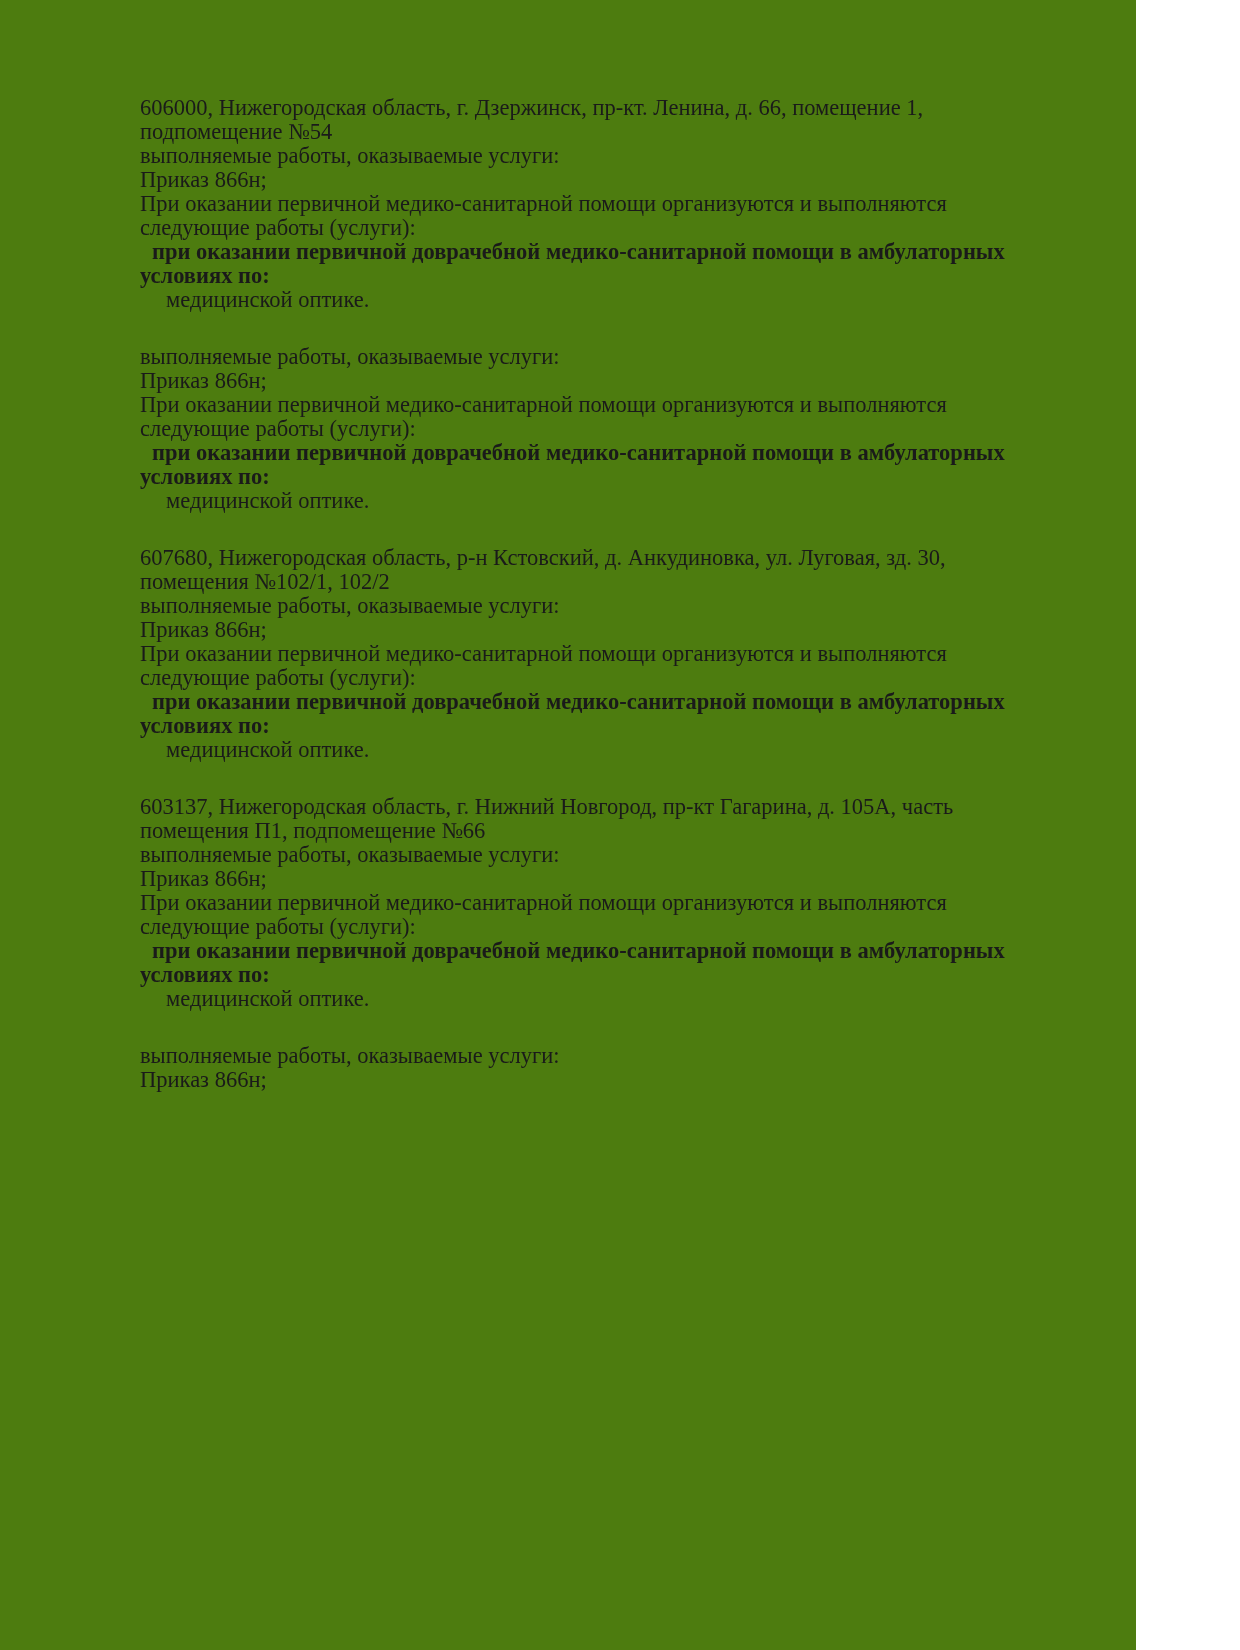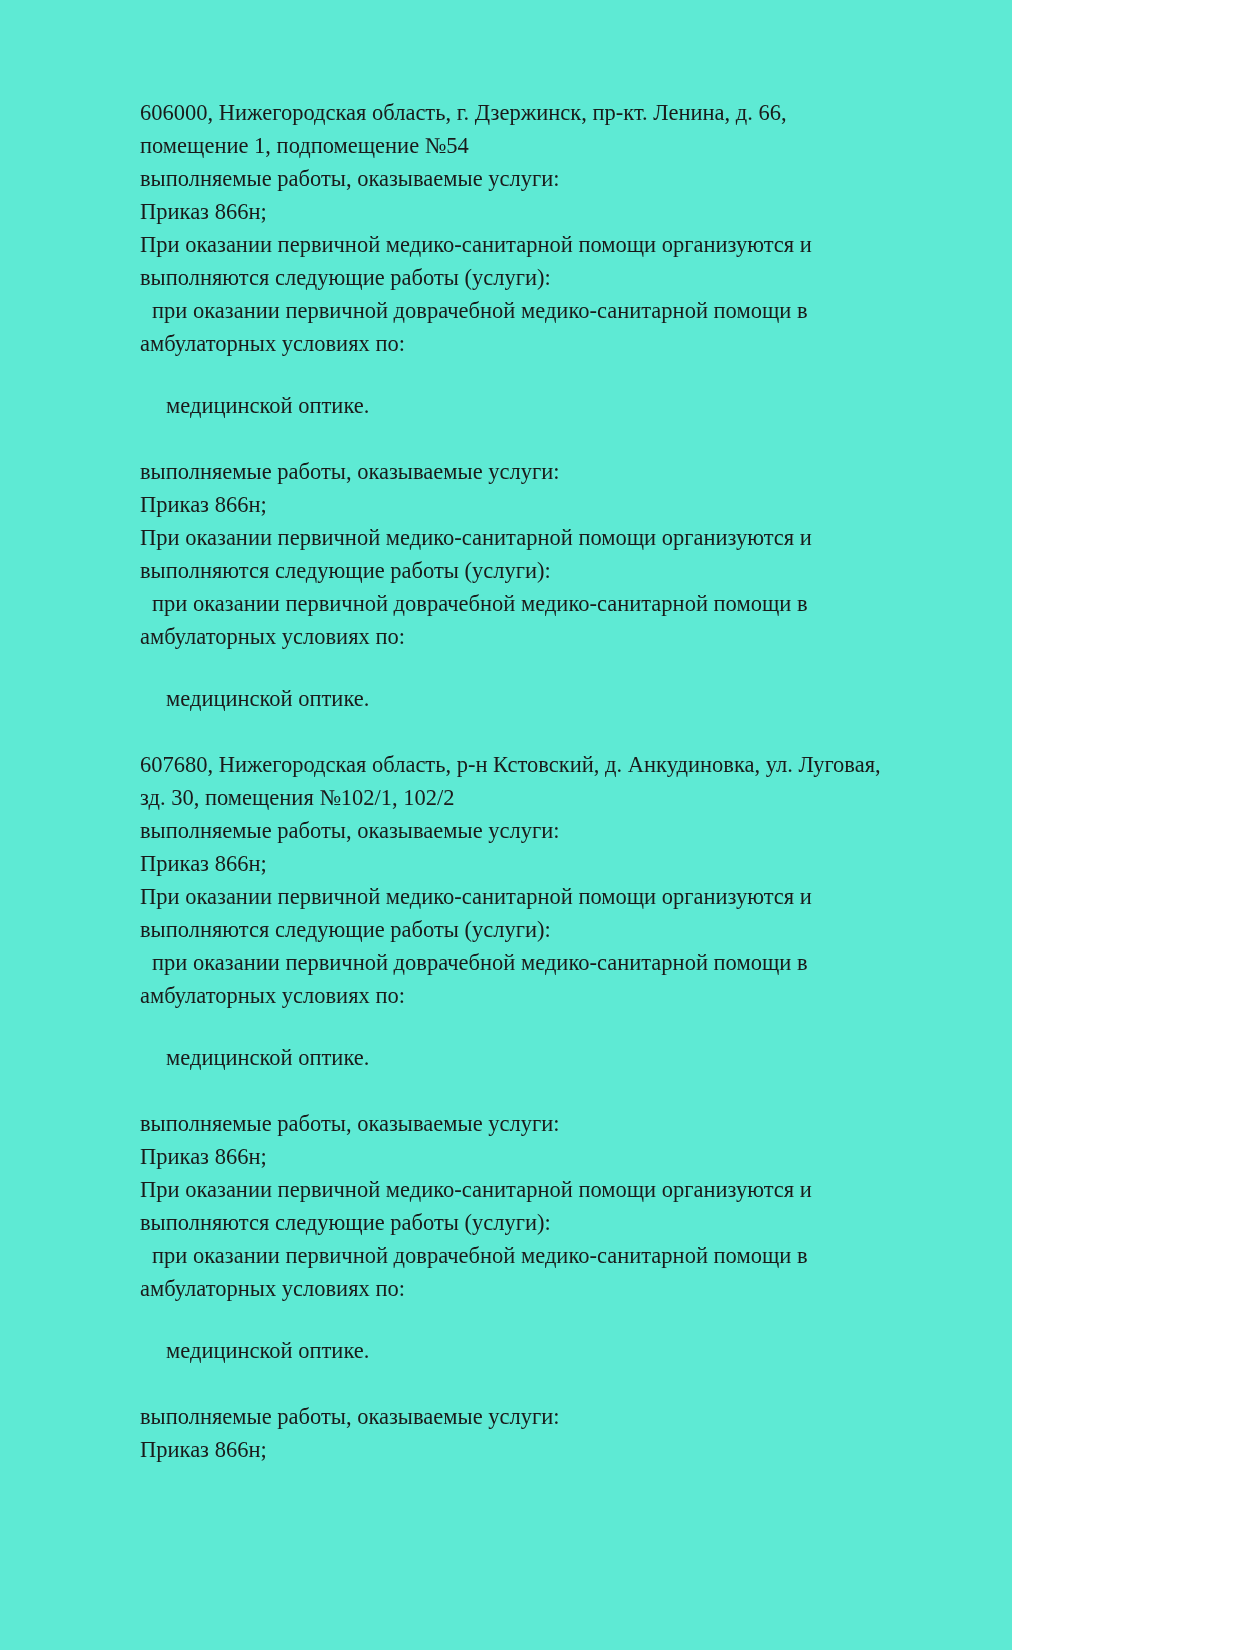--- a/index.html
+++ b/index.html
@@ -2,45 +2,45 @@
 <html><head>
 <meta charset="utf-8">
 <style>
   html, body {
     margin: 0;
     padding: 0;
     background: #ffffff;
   }
   .page {
     position: relative;
-    width: 1012px;
+    width: 1136px;
     height: 1650px;
     box-sizing: border-box;
-    background: #5eead4;
+    background: #4d7c0f;
     color: #1a1a1a;
     font-family: "Liberation Serif", "DejaVu Serif", serif;
     font-size: 22.5px;
-    line-height: 33px;
+    line-height: 24px;
     padding: 96px 122px 0 140px;
     overflow: hidden;
   }
   .entry {
     margin: 0 0 33px 0;
   }
   .para {
     margin: 0;
     padding: 0;
     white-space: pre-wrap;
   }
   .para.indent-first {
     text-indent: 12px;
+    font-weight: bold;
   }
   .para.indent-deep {
     padding-left: 26px;
-    margin-top: 29px;
   }
 </style>
 </head>
 <body>
 
 <div class="page">
 
   <section class="entry">
     <p class="para">606000, Нижегородская область, г. Дзержинск, пр-кт. Ленина, д. 66, помещение 1, подпомещение №54</p>
     <p class="para">выполняемые работы, оказываемые услуги:</p>
@@ -61,20 +61,21 @@
   <section class="entry">
     <p class="para">607680, Нижегородская область, р-н Кстовский, д. Анкудиновка, ул. Луговая, зд. 30, помещения №102/1, 102/2</p>
     <p class="para">выполняемые работы, оказываемые услуги:</p>
     <p class="para">Приказ 866н;</p>
     <p class="para">При оказании первичной медико-санитарной помощи организуются и выполняются следующие работы (услуги):</p>
     <p class="para indent-first">при оказании первичной доврачебной медико-санитарной помощи в амбулаторных условиях по:</p>
     <p class="para indent-deep">медицинской оптике.</p>
   </section>
 
   <section class="entry">
+    <p class="para">603137, Нижегородская область, г. Нижний Новгород, пр-кт Гагарина, д. 105А, часть помещения П1, подпомещение №66</p>
     <p class="para">выполняемые работы, оказываемые услуги:</p>
     <p class="para">Приказ 866н;</p>
     <p class="para">При оказании первичной медико-санитарной помощи организуются и выполняются следующие работы (услуги):</p>
     <p class="para indent-first">при оказании первичной доврачебной медико-санитарной помощи в амбулаторных условиях по:</p>
     <p class="para indent-deep">медицинской оптике.</p>
   </section>
 
   <section class="entry">
     <p class="para">выполняемые работы, оказываемые услуги:</p>
     <p class="para">Приказ 866н;</p>

